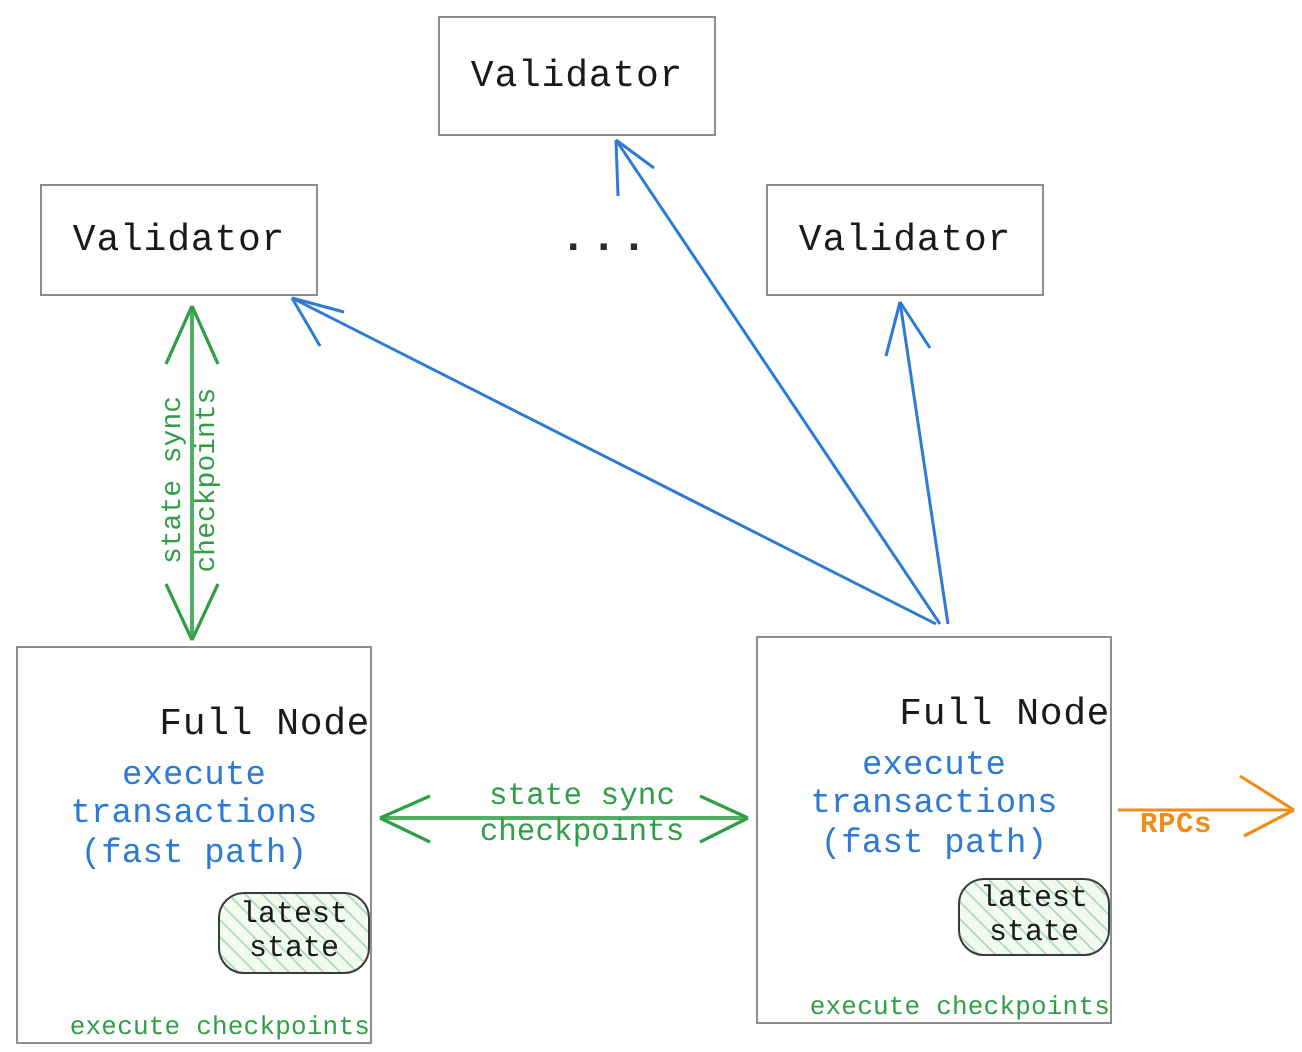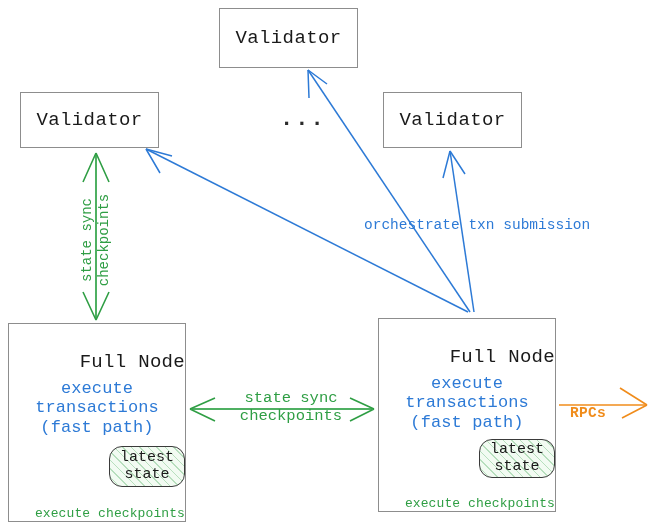--- a/index.html
+++ b/index.html
@@ -168,21 +168,20 @@
       <span>execute transactions</span><br>
       <span>(fast path)</span>
     </div>
     <div class="statebox" style="margin-top:7px;">
       <span class="sl">latest</span>
       <span class="sl">state</span>
     </div>
     <div class="fn-green" style="margin-top:18px;">execute checkpoints</div>
   </div>
 
-  <div class="lab blue" id="orchestrate-label">orchestrate txn submission</div>
 
   <div class="lab orange" id="rpcs-label">RPCs</div>
 
   <div class="lab green" id="mid-sync-label">
     <span>state sync</span><br>
     <span>checkpoints</span>
   </div>
 
   <div class="lab green" id="left-sync-label">
     <span class="l1">state sync</span>

